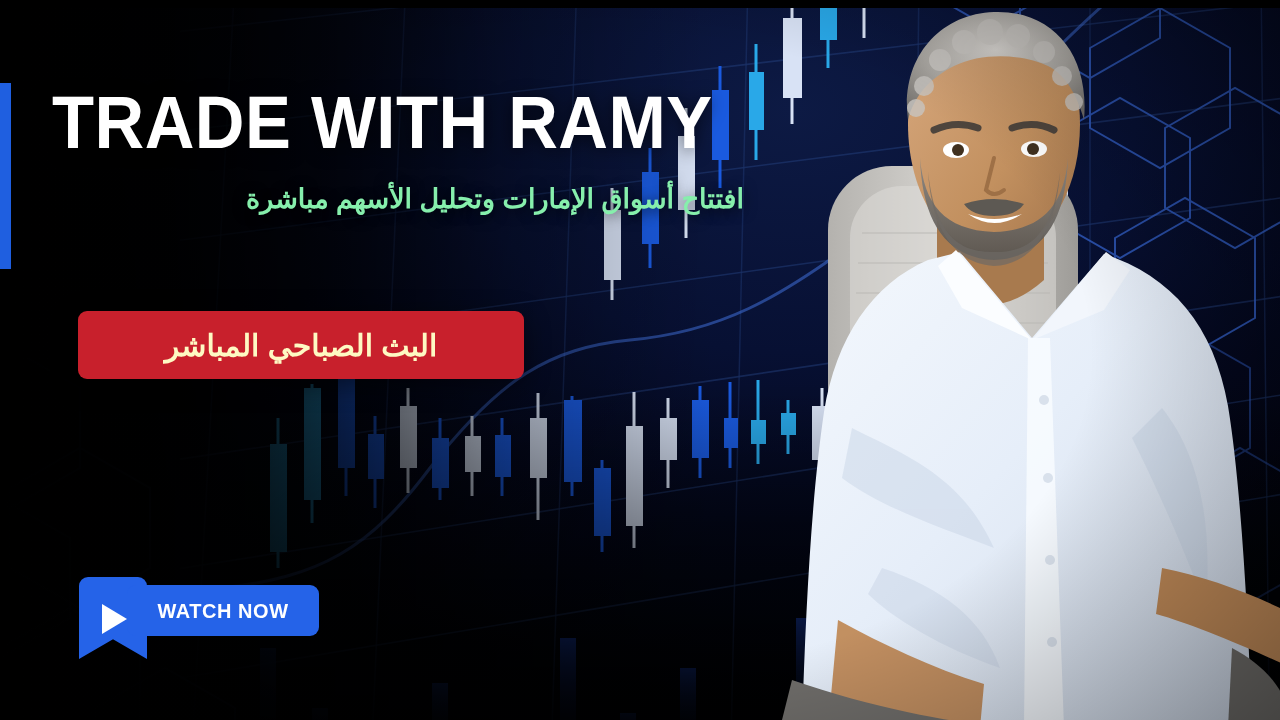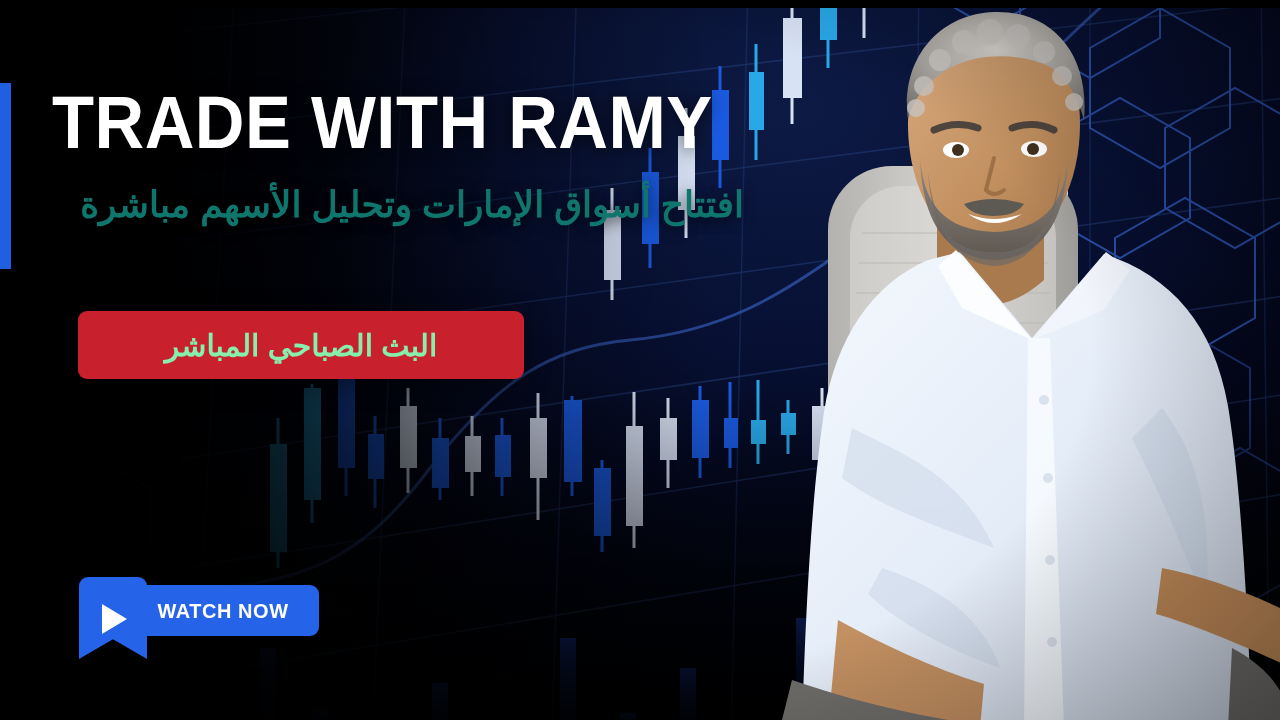--- a/index.html
+++ b/index.html
@@ -100,43 +100,43 @@
     transform-origin: left top;
     white-space: nowrap;
     text-shadow: 0 2px 18px rgba(0,0,0,0.65);
   }
   .subheadline {
     position: absolute;
     left: 54px; top: 176px;
     width: 690px;
     text-align: right;
     direction: rtl;
-    font-size: 36px;
+    font-size: 27px;
     line-height: 1.18;
     font-weight: 700;
-    color: #0f766e;
+    color: #86efac;
     white-space: nowrap;
     text-shadow: 0 2px 14px rgba(0,0,0,0.7);
   }
 
   
   .live-badge {
     position: absolute;
     left: 78px; top: 303px;
     width: 446px; height: 68px;
     background: #c8202c;
     border-radius: 9px;
     display: flex;
     align-items: center;
     justify-content: center;
     box-shadow: 0 6px 26px rgba(0,0,0,0.45);
   }
   .live-badge span {
     direction: rtl;
-    color: #86efac;
+    color: #fef9c3;
     font-size: 30px;
     font-weight: 700;
     letter-spacing: 0.3px;
     white-space: nowrap;
   }
 
   
   .cta {
     position: absolute;
     left: 79px; top: 569px;

